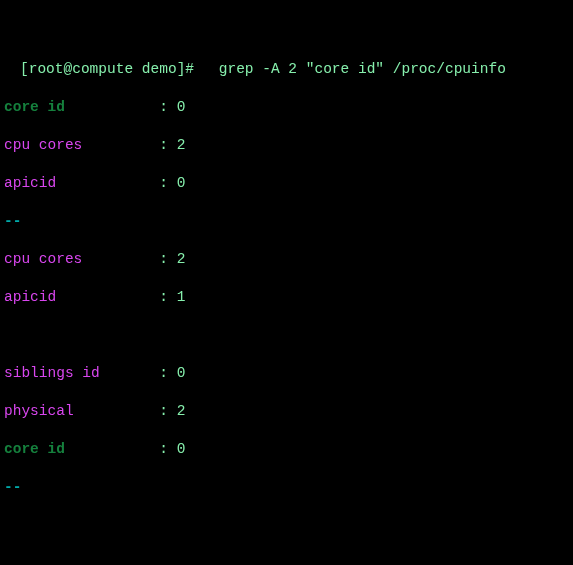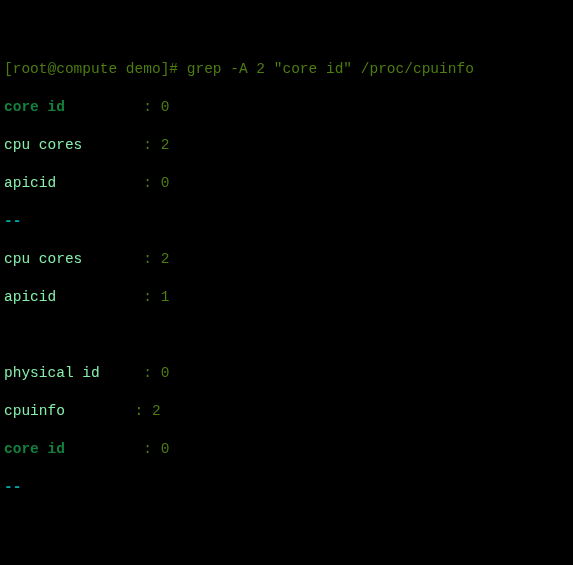--- a/index.html
+++ b/index.html
@@ -12,42 +12,42 @@
       color: #ccc;
       width: 573px;
       height: 565px;
       overflow: hidden;
     }
     .terminal {
       padding: 3px 4px;
       white-space: pre;
     }
     .line { display: block; }
-    .white { color: #4d7c0f; }
-    .grey { color: #86efac; }
+    .white { color: #86efac; margin-left: 16px; }
+    .grey { color: #d946ef; }
     .red { color: #15803d; font-weight: bold; }
     .cyan { color: #00aaaa; font-weight: bold; }
   </style>
 </head>
 <body>
 
 <div class="terminal">
 
 
 <span class="line"><span class="white">[root@compute demo]# </span><span class="white">grep -A 2 "core id" /proc/cpuinfo</span></span>
 <span class="line"><span class="red">core id        </span><span class="white"> : 0</span></span>
 <span class="line"><span class="grey">cpu cores      </span><span class="white"> : 2</span></span>
 <span class="line"><span class="grey">apicid         </span><span class="white"> : 0</span></span>
 <span class="line"><span class="cyan">--</span></span>
 <span class="line"><span class="grey">cpu cores      </span><span class="white"> : 2</span></span>
 <span class="line"><span class="grey">apicid         </span><span class="white"> : 1</span></span>
 
 
-<span class="line"><span class="grey">physical id    </span><span class="white"> : 0</span></span>
-<span class="line"><span class="grey">cpuinfo       </span><span class="white"> : 2</span></span>
+<span class="line"><span class="grey">siblings id    </span><span class="white"> : 0</span></span>
+<span class="line"><span class="grey">physical       </span><span class="white"> : 2</span></span>
 <span class="line"><span class="red">core id        </span><span class="white"> : 0</span></span>
 <span class="line"><span class="cyan">--</span></span>
 
 
 
 
 
 
 
 

